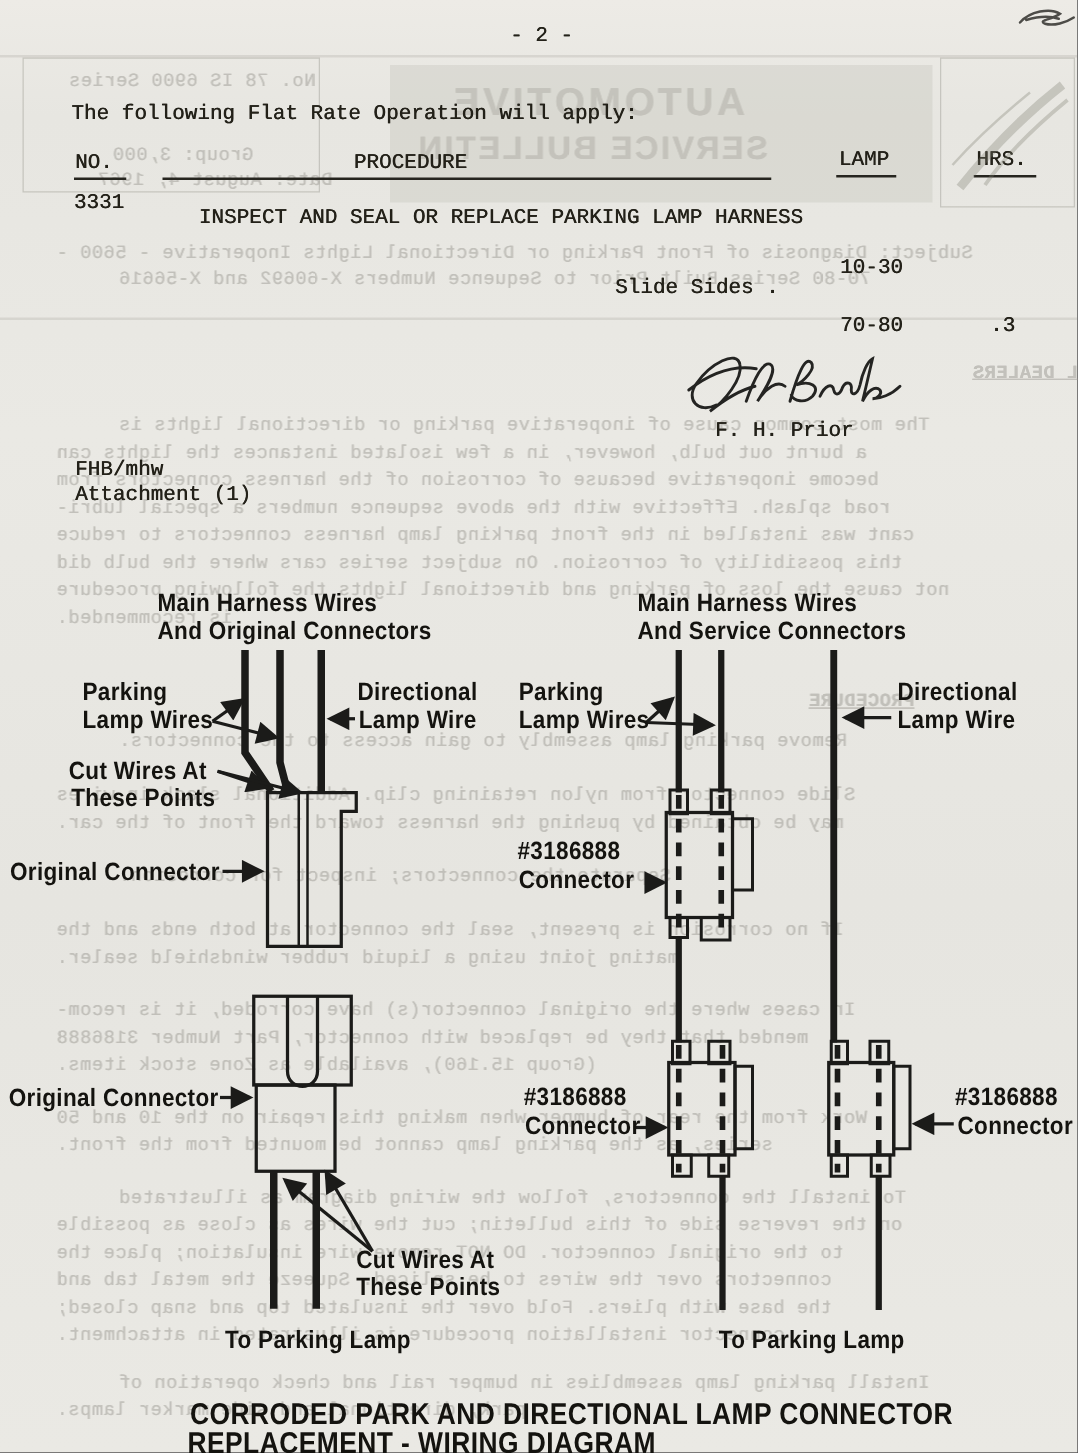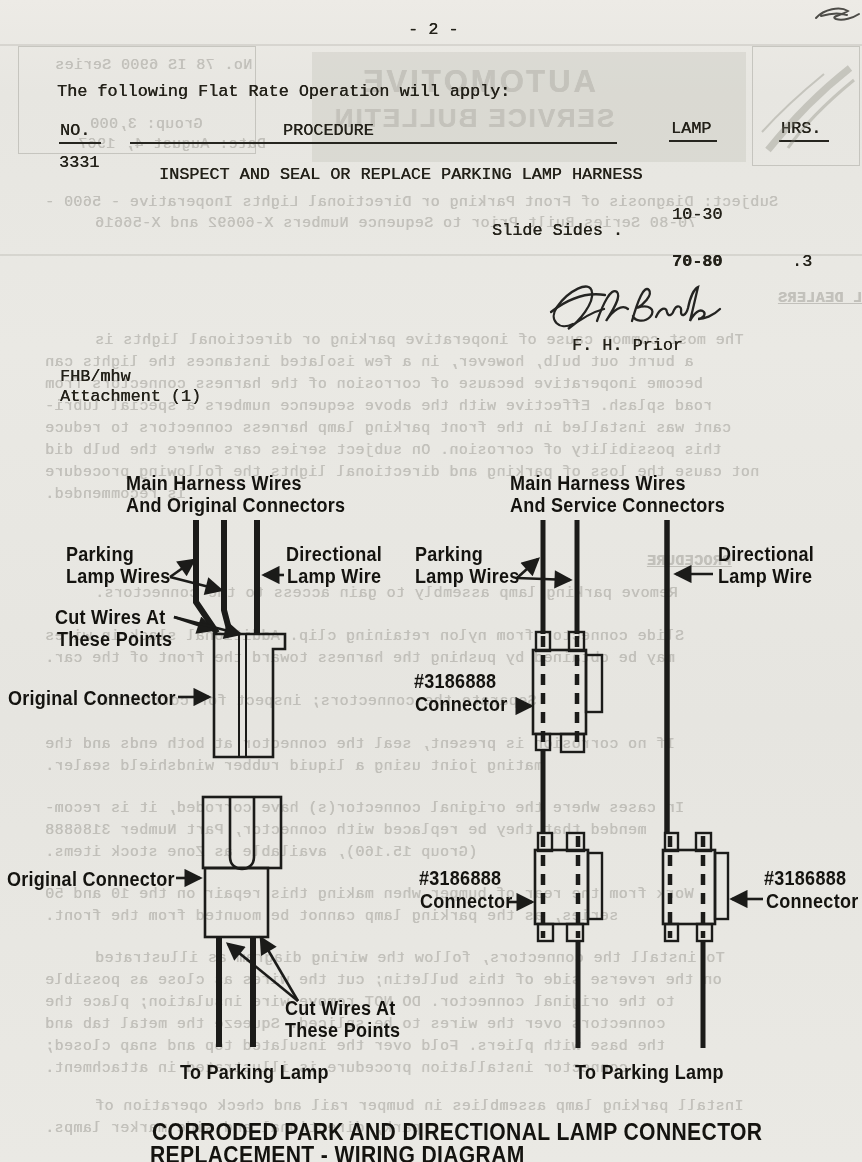--- a/index.html
+++ b/index.html
@@ -97,21 +97,21 @@
   <div class="rule" style="left:59px;top:142px;width:42px;"></div>
   <div class="rule" style="left:130px;top:142px;width:487px;"></div>
   <div class="rule" style="left:669px;top:140px;width:48px;"></div>
   <div class="rule" style="left:779px;top:140px;width:50px;"></div>
 
   <div class="abs mono" style="left:59px;top:153px;">3331</div>
   <div class="abs mono" style="left:131px;top:165px;margin-left:28px;">INSPECT AND SEAL OR REPLACE PARKING LAMP HARNESS</div>
 
   <div class="abs mono" style="left:492px;top:221px;">Slide Sides .</div>
   <div class="abs mono" style="left:672px;top:205px;">10-30</div>
-  <div class="abs mono" style="left:672px;top:252px;font-weight:bold;">70-80</div>
+  <div class="abs mono" style="left:672px;top:252px;">70-80</div>
   <div class="abs mono" style="left:792px;top:252px;">.3</div>
 
   <div class="abs mono" style="left:572px;top:336px;">F. H. Prior</div>
   <div class="abs mono" style="left:60px;top:367px;">FHB/mhw</div>
   <div class="abs mono" style="left:60px;top:387px;">Attachment (1)</div>
 
   <div class="dheader" style="left:126px;top:472px;">Main Harness Wires</div>
   <div class="dheader" style="left:126px;top:494px;">And Original Connectors</div>
   <div class="dheader" style="left:510px;top:472px;">Main Harness Wires</div>
   <div class="dheader" style="left:510px;top:494px;">And Service Connectors</div>

